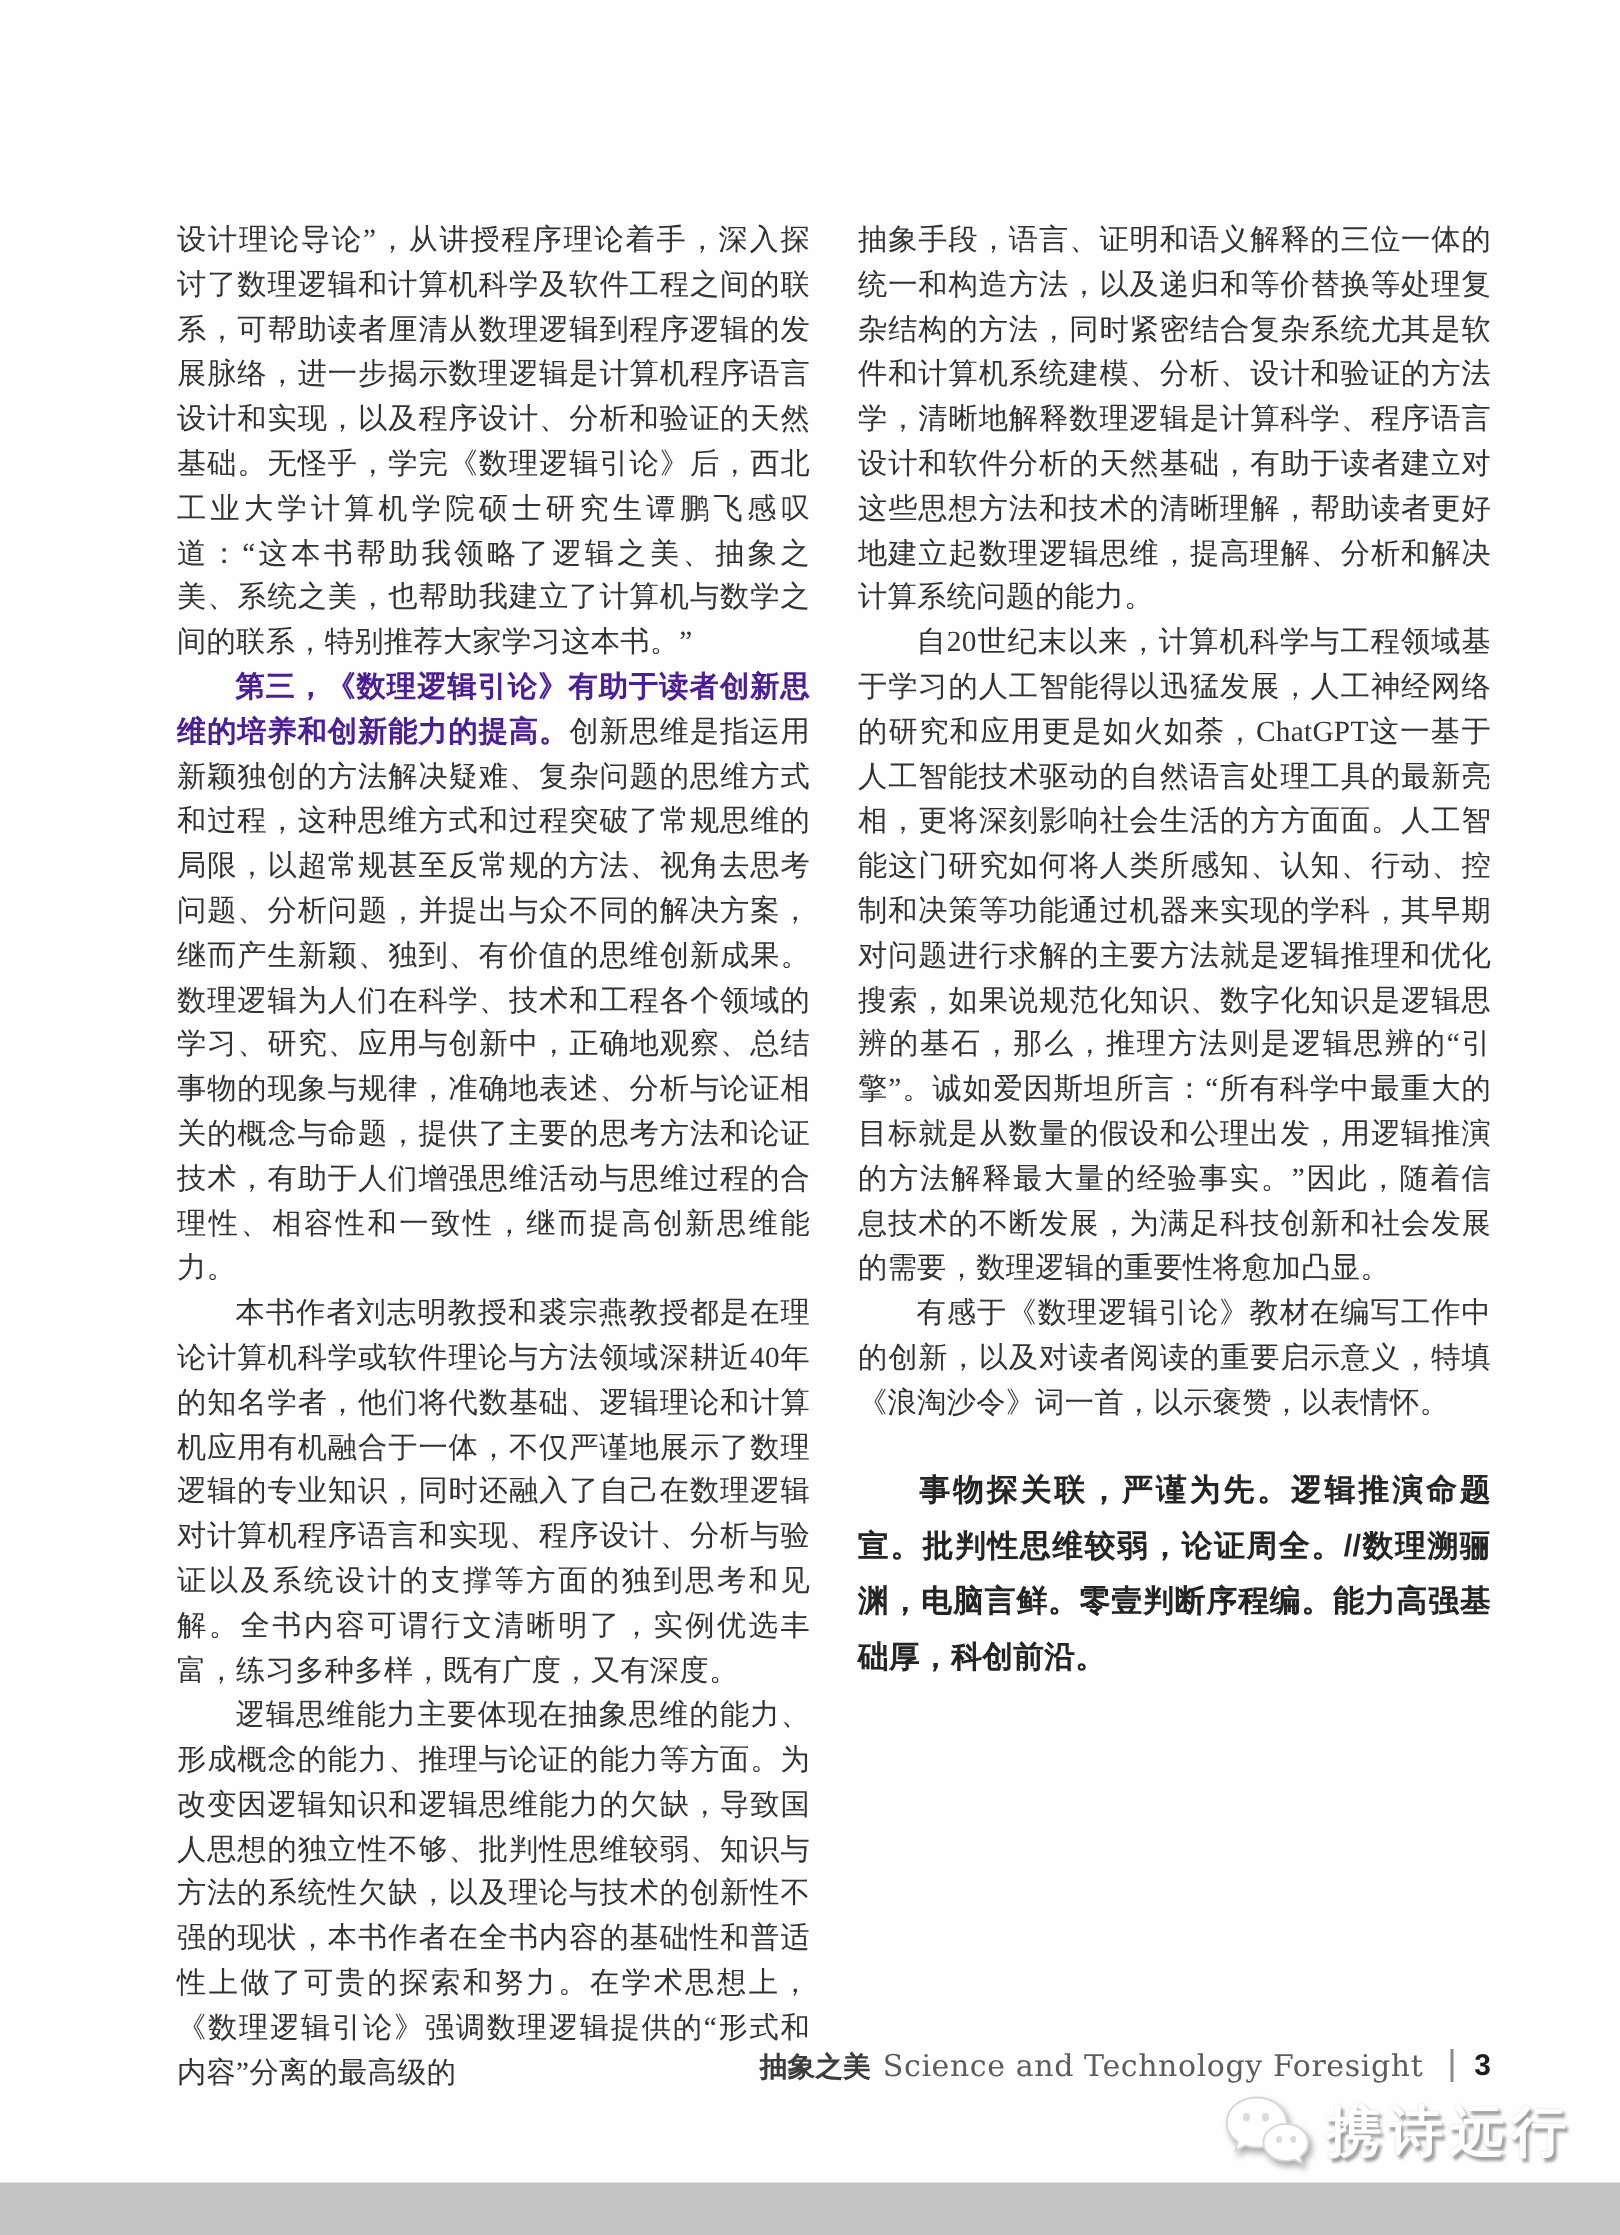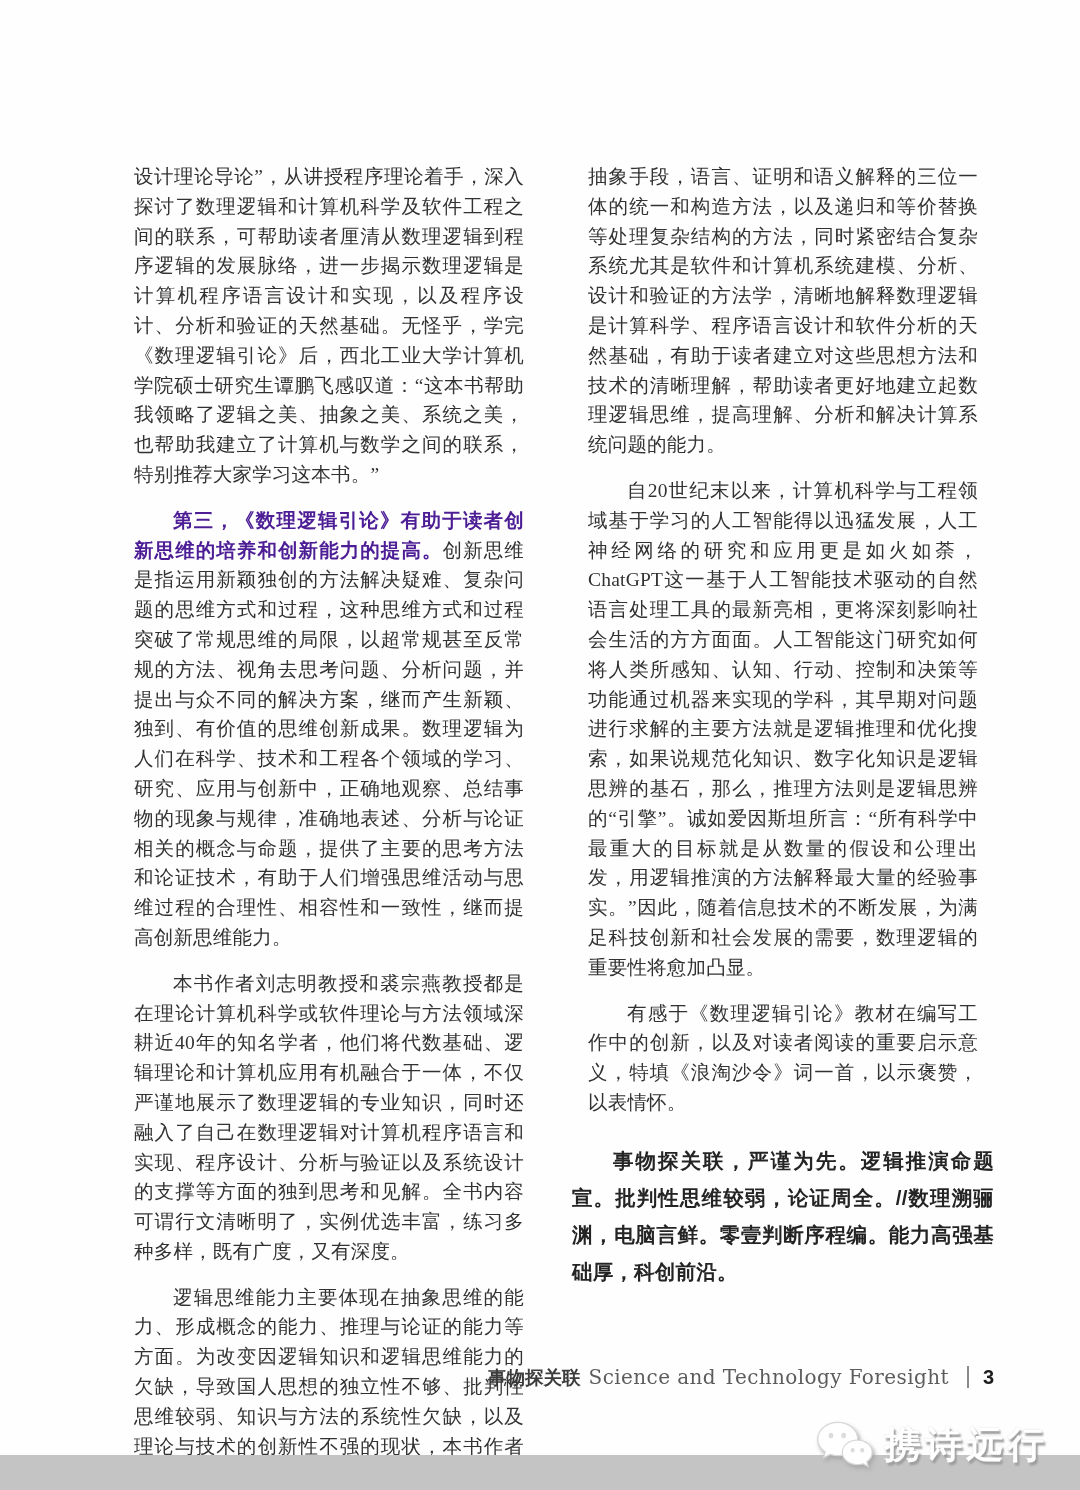--- a/index.html
+++ b/index.html
@@ -22,21 +22,21 @@
     gap: 32px;
   }
   .col {
     width: 422px;
     font-size: 19.5px;
     line-height: 29.8px;
     color: #323232;
     text-align: justify;
     letter-spacing: 0.2px;
   }
-  .para { margin: 16px; }
+  .para { margin: 0; }
   .para.indent { text-indent: 2em; }
   .lead-bold {
     font-family: "Liberation Sans", "DejaVu Sans", sans-serif;
     font-weight: 700;
     color: #4c1d95;
   }
   .poem {
     margin: 0;
     margin-top: 24px;
     text-indent: 2em;
@@ -85,21 +85,21 @@
   .bottom-bar {
     position: absolute;
     left: 0; bottom: 0;
     width: 100%; height: 35px;
     background: #c4c4c4;
     z-index: 1;
   }
   .watermark {
     position: absolute;
     right: 32px;
-    bottom: 20px;
+    bottom: 44px;
     display: flex;
     align-items: center;
     gap: 10px;
     z-index: 2;
   }
   .wm-icon {
     width: 58px; height: 50px;
     filter: drop-shadow(2px 3px 2px #a8a8a8);
   }
   .wm-text {
@@ -128,21 +128,21 @@
     <div class="col">
       <p class="para">抽象手段，语言、证明和语义解释的三位一体的统一和构造方法，以及递归和等价替换等处理复杂结构的方法，同时紧密结合复杂系统尤其是软件和计算机系统建模、分析、设计和验证的方法学，清晰地解释数理逻辑是计算科学、程序语言设计和软件分析的天然基础，有助于读者建立对这些思想方法和技术的清晰理解，帮助读者更好地建立起数理逻辑思维，提高理解、分析和解决计算系统问题的能力。</p>
       <p class="para indent">自20世纪末以来，计算机科学与工程领域基于学习的人工智能得以迅猛发展，人工神经网络的研究和应用更是如火如荼，ChatGPT这一基于人工智能技术驱动的自然语言处理工具的最新亮相，更将深刻影响社会生活的方方面面。人工智能这门研究如何将人类所感知、认知、行动、控制和决策等功能通过机器来实现的学科，其早期对问题进行求解的主要方法就是逻辑推理和优化搜索，如果说规范化知识、数字化知识是逻辑思辨的基石，那么，推理方法则是逻辑思辨的“引擎”。诚如爱因斯坦所言：“所有科学中最重大的目标就是从数量的假设和公理出发，用逻辑推演的方法解释最大量的经验事实。”因此，随着信息技术的不断发展，为满足科技创新和社会发展的需要，数理逻辑的重要性将愈加凸显。</p>
       <p class="para indent">有感于《数理逻辑引论》教材在编写工作中的创新，以及对读者阅读的重要启示意义，特填《浪淘沙令》词一首，以示褒赞，以表情怀。</p>
       <p class="poem">事物探关联，严谨为先。逻辑推演命题宣。批判性思维较弱，论证周全。//数理溯骊渊，电脑言鲜。零壹判断序程编。能力高强基础厚，科创前沿。</p>
     </div>
 
   </div>
 
   <div class="footer">
-    <span class="footer-cn">事物探关联</span>
+    <span class="footer-cn">抽象之美</span>
     <span class="footer-en">Science and Technology Foresight</span>
     <span class="footer-sep"></span>
     <span class="footer-page">3</span>
   </div>
 
   <div class="bottom-bar"></div>
 
   <div class="watermark">
     <svg class="wm-icon" viewBox="0 0 64 54" xmlns="http://www.w3.org/2000/svg">
 

